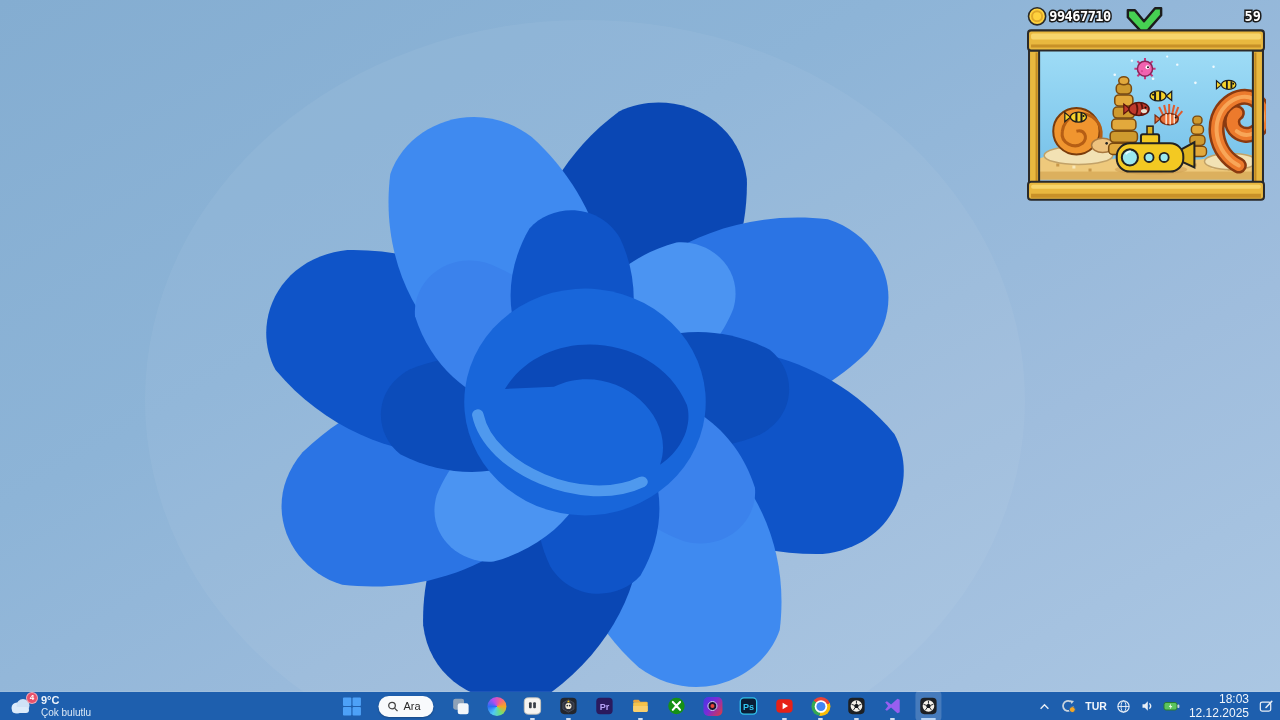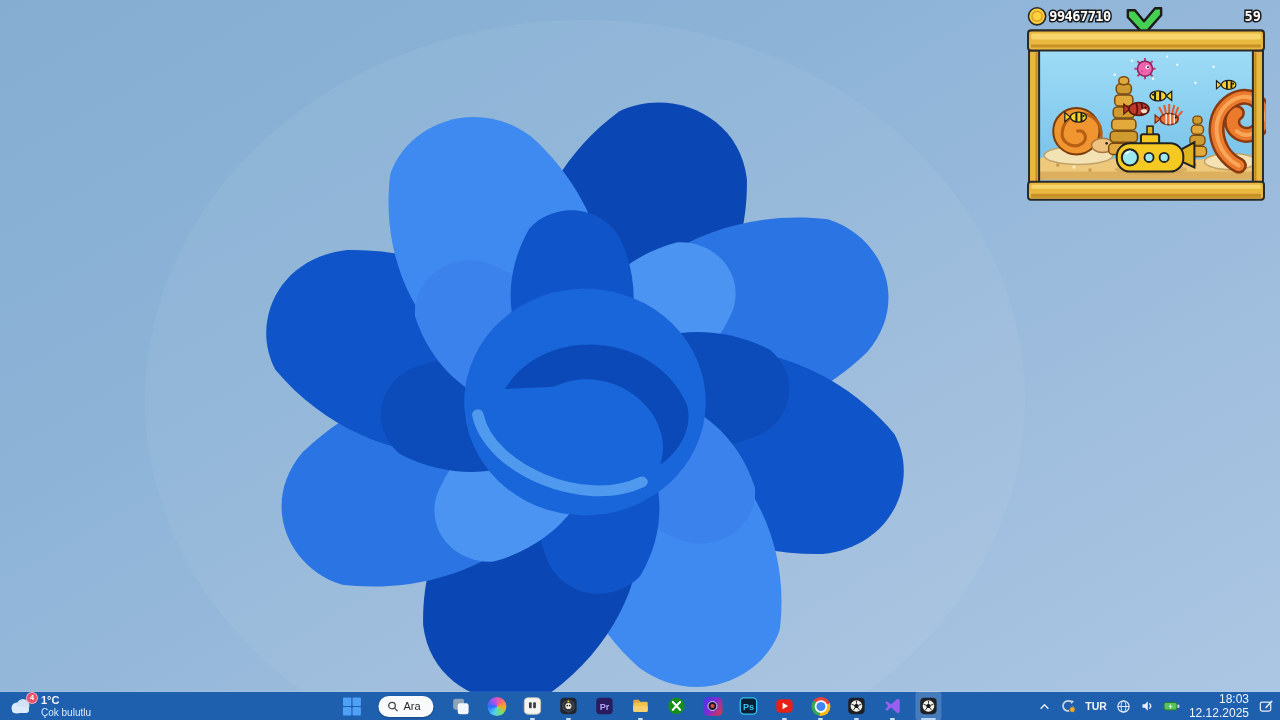--- a/index.html
+++ b/index.html
@@ -232,21 +232,21 @@
       <div class="weather">
         <div class="w-icon">
           <svg width="26" height="20" viewBox="0 0 26 20">
             <circle cx="9" cy="12" r="5.5" fill="#dcebfa"></circle>
             <circle cx="15" cy="9.5" r="6.5" fill="#cfe2f6"></circle>
             <rect x="4" y="11" width="17" height="6" rx="3" fill="#dcebfa"></rect>
           </svg>
           <span class="w-badge">4</span>
         </div>
         <div>
-          <div class="w-temp">1°C</div>
+          <div class="w-temp">9°C</div>
           <div class="w-cond">Çok bulutlu</div>
         </div>
       </div>
     </div>
 
     <div class="tb-center">
       <div class="tb-btn">
         <svg width="19" height="19" viewBox="0 0 19 19">
           <rect x="0.5" y="0.5" width="8.4" height="8.4" rx="1" fill="#4da1f7"></rect>
           <rect x="10.1" y="0.5" width="8.4" height="8.4" rx="1" fill="#4da1f7"></rect>

